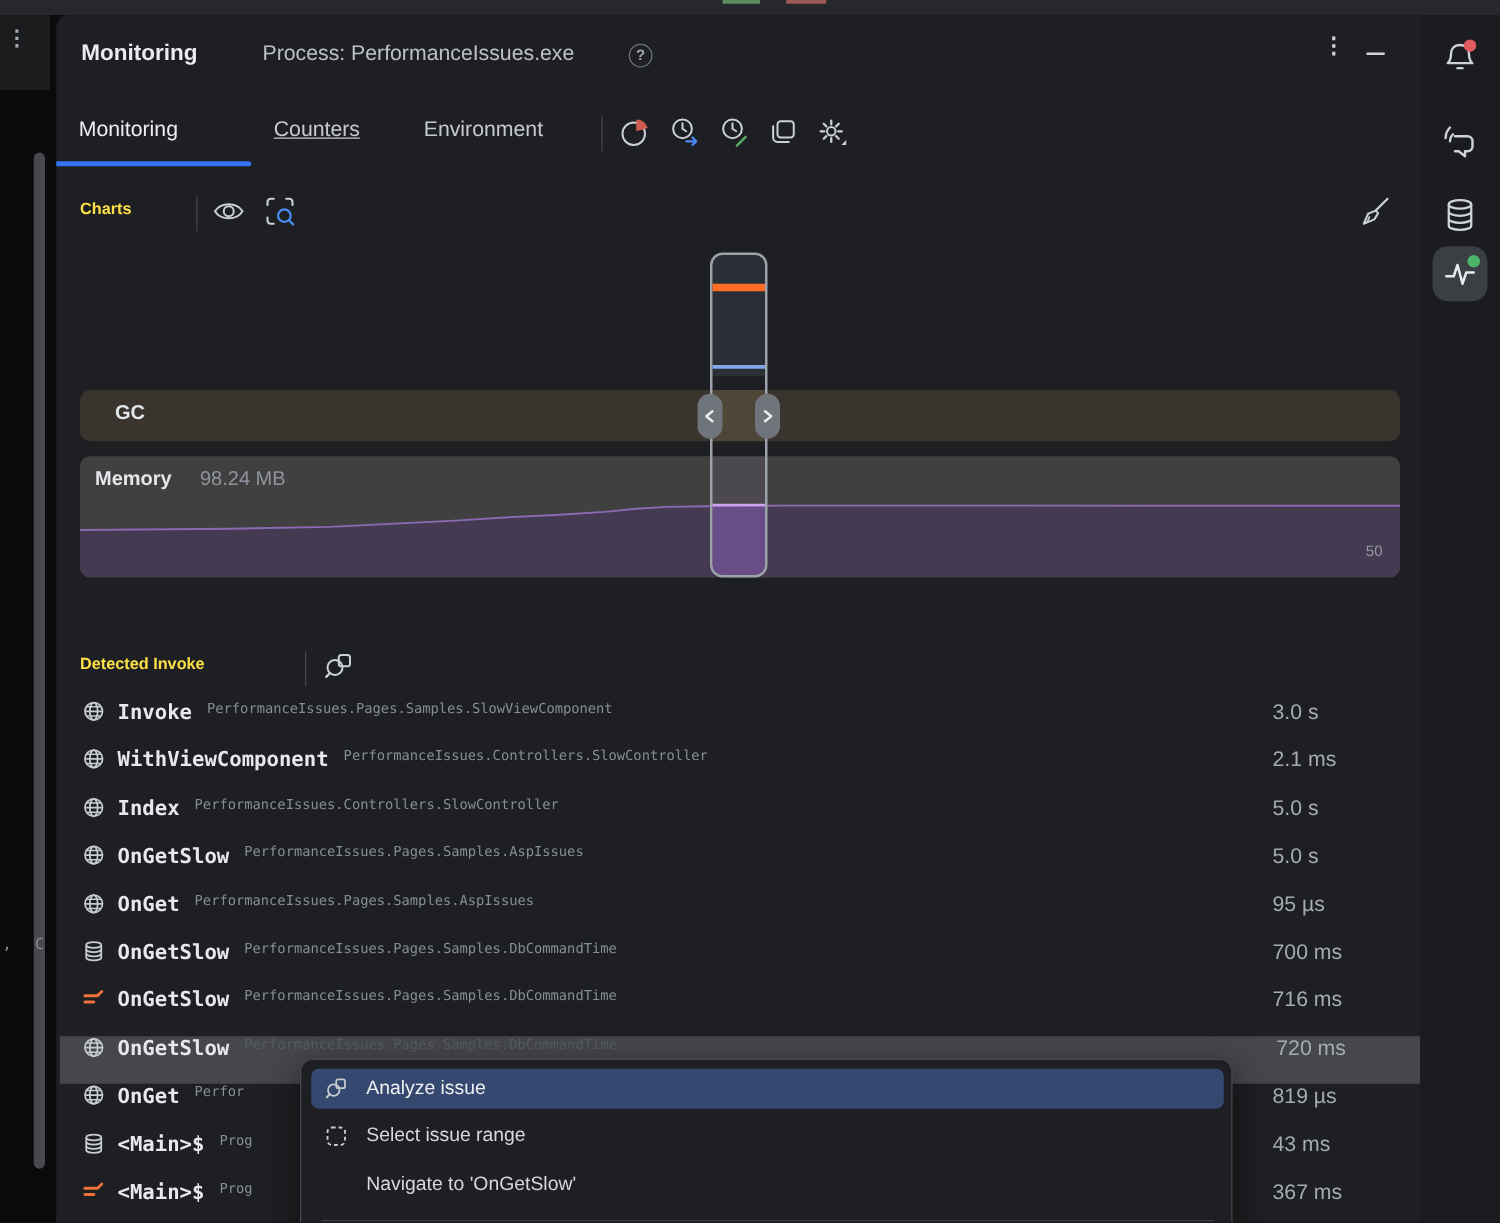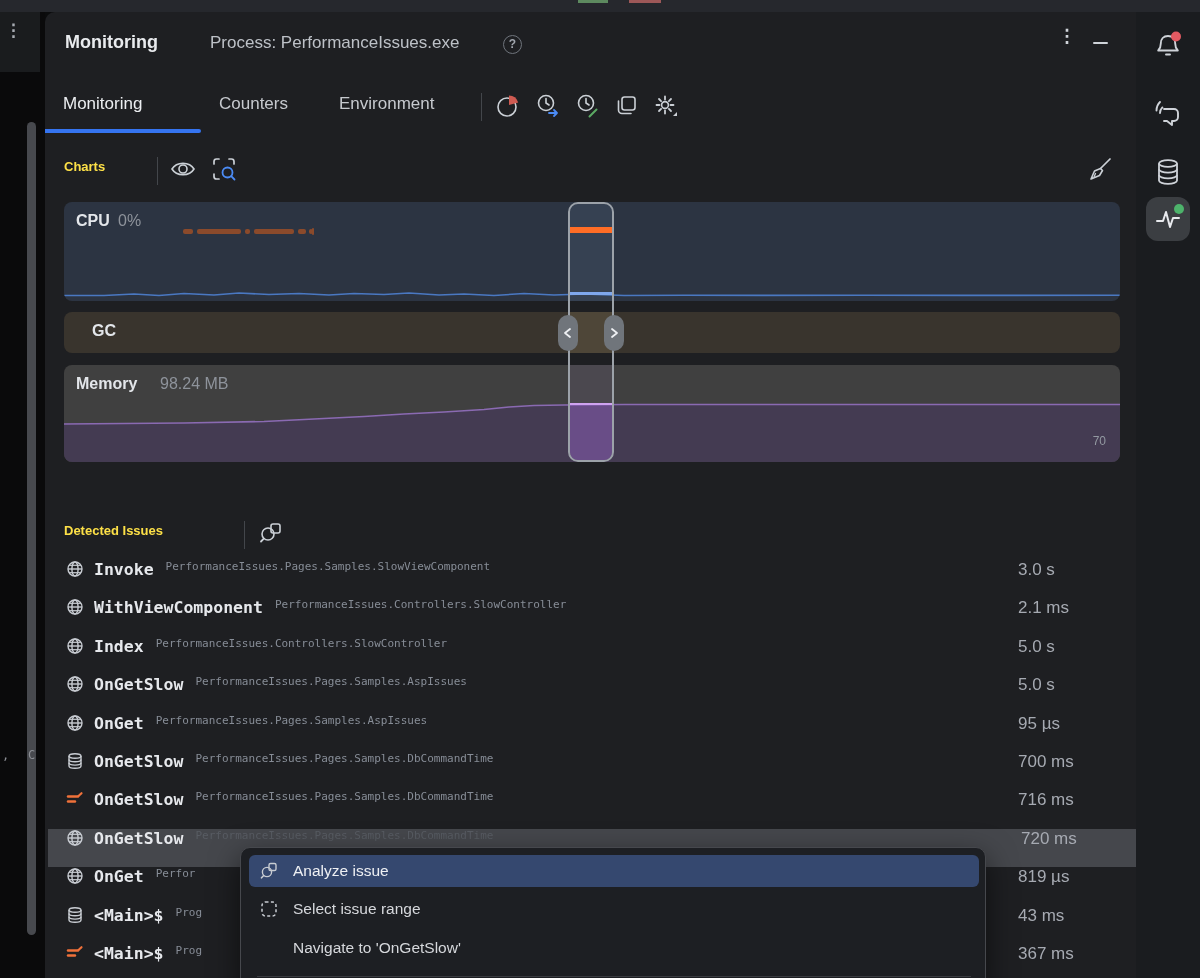--- a/index.html
+++ b/index.html
@@ -112,21 +112,21 @@
 
 <div class="abs panel">
 
   <div class="abs hdr-title">Monitoring</div>
   <div class="abs hdr-process">Process: PerformanceIssues.exe</div>
   <div class="abs help-icon">?</div>
   <div class="abs hdr-kebab">⋮</div>
   <div class="abs hdr-min"></div>
 
   <div class="abs tab active" style="left:18px;">Monitoring</div>
-  <div class="abs tab" style="left:174px;">Counters</div>
+  <div class="abs tab" style="left:174px;text-decoration:underline;">Counters</div>
   <div class="abs tab" style="left:294px;">Environment</div>
   <div class="abs tab-underline"></div>
   <div class="abs tb-divider"></div>
 
   <div class="abs tb-icon" style="left:449px;">
     <svg width="28" height="28" viewBox="0 0 28 28">
       <circle cx="13" cy="15" r="9" fill="none" stroke="#cbd0d6" stroke-width="1.6"></circle>
       <path d="M15 13 L15 3.6 A10 10 0 0 1 24.2 10.4 Z" fill="#cf5b52"></path>
     </svg>
   </div>
@@ -174,47 +174,33 @@
     </svg>
   </div>
   <div class="abs sec-icon" style="left:1041px; top:143px;">
     <svg width="28" height="28" viewBox="0 0 28 28">
       <line x1="24" y1="4" x2="14.5" y2="13.5" stroke="#cbd0d6" stroke-width="1.7" stroke-linecap="round"></line>
       <path d="M14.5 13.5 L8.5 16 L5 24 L13.5 20.5 L16.5 15.5 Z" fill="none" stroke="#cbd0d6" stroke-width="1.6" stroke-linejoin="round"></path>
       <line x1="9.5" y1="18.5" x2="8" y2="22" stroke="#cbd0d6" stroke-width="1.3" stroke-linecap="round"></line>
     </svg>
   </div>
 
-  <div class="abs chart cpu-chart">
-    <span class="abs chart-label" style="left:12px; top:10px;">CPU</span>
-    <span class="abs chart-value" style="left:54px; top:10px;">0%</span>
-    <div class="marker" style="left:119px; width:10px;"></div>
-    <div class="marker" style="left:133px; width:44px;"></div>
-    <div class="marker" style="left:181px; width:5px;"></div>
-    <div class="marker" style="left:190px; width:40px;"></div>
-    <div class="marker" style="left:234px; width:8px;"></div>
-    <div class="marker" style="left:245px; width:4px;"></div>
-    <div class="marker" style="left:248px; top:26px; width:2px; height:7px;"></div>
-    <svg class="abs" style="left:0; top:0;" width="1056" height="99" viewBox="0 0 1056 99">
-      <polyline fill="none" stroke="#4a78c2" stroke-width="1.6" points="0,93.5 40,93.5 70,92 95,93.5 120,91.5 150,93 175,91 205,92.5 235,91.5 265,93 290,91.5 320,92.5 345,91 375,93 400,92 430,93.5 460,91.5 490,93 520,92 560,93.5 620,93.2 700,93.4 800,93.2 900,93.4 1056,93.3"></polyline>
-    </svg>
-  </div>
 
   <div class="abs chart gc-bar">
     <span class="abs chart-label" style="left:28px; top:10px;">GC</span>
   </div>
 
   <div class="abs chart mem-chart">
     <svg class="abs" style="left:0; top:0;" width="1056" height="97" viewBox="0 0 1056 97">
       <polygon fill="#443b52" points="0,59 120,58 200,56.5 260,53.5 300,51.5 340,49 380,47 420,44.5 445,42 470,40.5 500,40 560,39.5 1056,39.5 1056,97 0,97"></polygon>
       <polyline fill="none" stroke="#8a6ab2" stroke-width="1.6" points="0,59 120,58 200,56.5 260,53.5 300,51.5 340,49 380,47 420,44.5 445,42 470,40.5 500,40 560,39.5 1056,39.5"></polyline>
     </svg>
     <span class="abs chart-label" style="left:12px; top:10px;">Memory</span>
     <span class="abs chart-value" style="left:96px; top:10px;">98.24 MB</span>
-    <span class="mem-axis">70</span>
+    <span class="mem-axis">50</span>
   </div>
 
   <div class="abs sel-overlay">
     <div class="sel-seg sel-cpu">
       <div class="sel-cpu-bar"></div>
       <div class="sel-cpu-line"></div>
     </div>
     <div class="sel-seg sel-gc"></div>
     <div class="sel-seg sel-mem-u"></div>
     <div class="sel-seg sel-mem-line"></div>
@@ -224,21 +210,21 @@
     <svg width="12" height="14" viewBox="0 0 12 14">
         <polyline points="8,3 3,7 8,11" fill="none" stroke="#eef0f3" stroke-width="1.8" stroke-linecap="round" stroke-linejoin="round"></polyline>
       </svg>
   </div>
   <div class="sel-handle" style="left:559px;">
     <svg width="12" height="14" viewBox="0 0 12 14">
         <polyline points="4,3 9,7 4,11" fill="none" stroke="#eef0f3" stroke-width="1.8" stroke-linecap="round" stroke-linejoin="round"></polyline>
       </svg>
   </div>
 
-  <div class="abs sec-title" style="left:19px; top:511px;">Detected Issues</div>
+  <div class="abs sec-title" style="left:19px; top:511px;">Detected Invoke</div>
   <div class="abs sec-divider" style="left:199px; top:509px;"></div>
   <div class="abs sec-icon" style="left:212px; top:507px;">
     <svg width="28" height="28" viewBox="0 0 28 28">
       <rect x="14" y="5" width="9" height="9" rx="2" fill="none" stroke="#cbd0d6" stroke-width="1.6"></rect>
       <circle cx="11" cy="15" r="6" fill="none" stroke="#cbd0d6" stroke-width="1.6"></circle>
       <line x1="6.8" y1="19.6" x2="4" y2="22.5" stroke="#cbd0d6" stroke-width="1.8" stroke-linecap="round"></line>
     </svg>
   </div>
 
   <div class="abs issues-list" id="issues-list">

